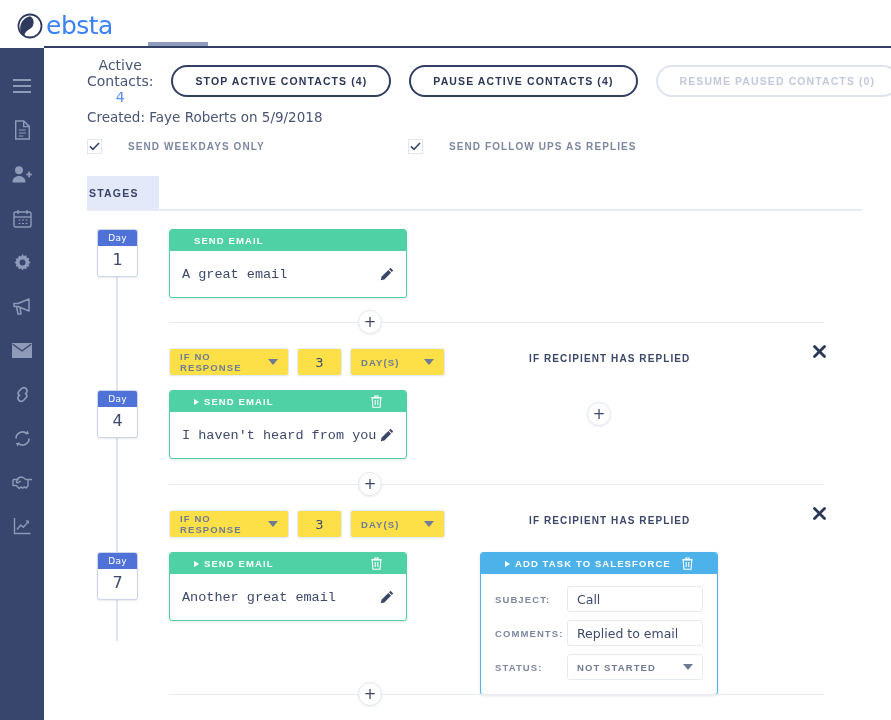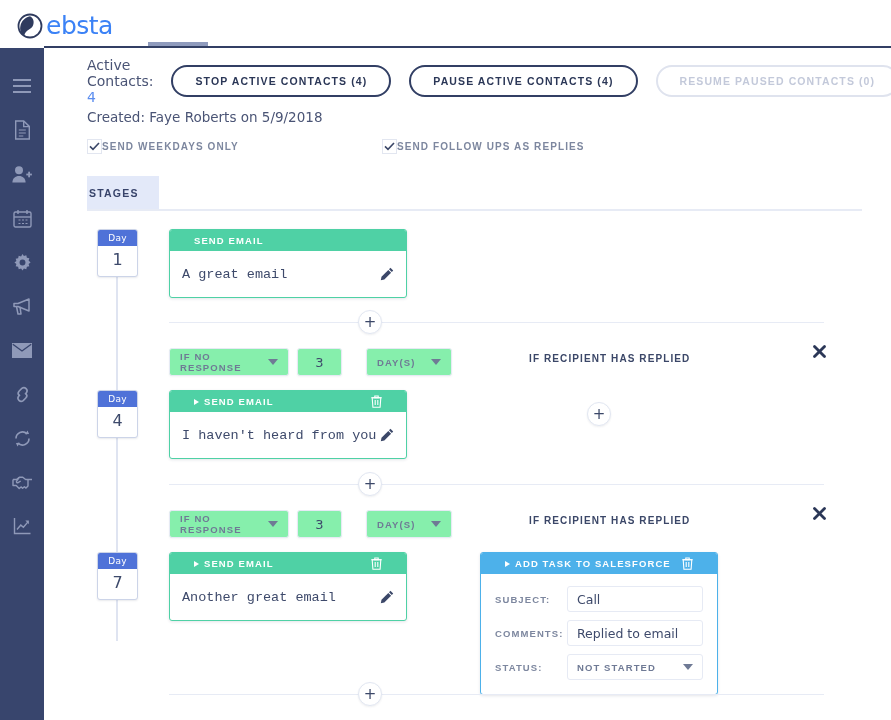--- a/index.html
+++ b/index.html
@@ -54,21 +54,21 @@
 
   
   .main {
     position: absolute; left: 44px; top: 48px;
     width: 847px; height: 672px;
     background: #fff;
     padding: 16px 30px 0 43px;
   }
 
   .row-active {
-    display: flex; align-items: center; gap: 18px; height: 34px;
+    display: flex; align-items: center; gap: 18px; height: 34px; text-align: center;
   }
   .active-label {
     font-size: 14px; color: #4a5475;
     font-family: "DejaVu Sans", sans-serif;
   }
   .active-count { color: #5b8def; }
 
   .pill {
     border: 2px solid #323f64; border-radius: 18px;
     height: 32px; padding: 7px 22px;
@@ -90,21 +90,21 @@
   .checks { margin-top: 14px; display: flex; align-items: center; }
   .check-group { display: flex; align-items: center; }
   .check-group.g2 { margin-left: 143px; }
   .cbox {
     width: 15px; height: 15px; border: 1px solid #e2e6f0;
     background: #fff; display: inline-flex;
     align-items: center; justify-content: center; cursor: pointer;
   }
   .cbox svg { display: block; }
   .check-label {
-    margin-left: 0;
+    margin-left: 26px;
     font-size: 10px; letter-spacing: 1.1px; color: #7d879f;
     font-weight: bold;
   }
 
   
   .tabs {
     margin-top: 22px; display: flex; align-items: flex-end;
     border-bottom: 2px solid #e7ebf5; width: 775px;
   }
   .tab {
@@ -181,33 +181,33 @@
     display: flex; align-items: center; justify-content: center;
     color: #3b4768; font-size: 15px; line-height: 1; cursor: pointer;
     box-shadow: 0 1px 2px rgba(40,50,80,.08);
     font-family: "DejaVu Sans", sans-serif;
   }
 
   
   .cond-row { position: absolute; display: flex; align-items: center; gap: 8px; }
   .ctrl {
     height: 28px; border: 1px solid #e6eaf4; border-radius: 3px;
-    background: #86efac; display: flex; align-items: center;
+    background: #fde047; display: flex; align-items: center;
     font-size: 9.5px; font-weight: bold; letter-spacing: 1.1px;
     color: #6f7a95; padding: 0 10px; cursor: pointer;
     box-shadow: 0 1px 2px rgba(40,50,80,.05);
   }
   .ctrl.sel-wide { width: 120px; justify-content: space-between; }
   .ctrl.num {
     width: 45px; justify-content: center;
     font-size: 13px; font-weight: normal; letter-spacing: 0;
     color: #3e4a6b; cursor: text;
     font-family: "DejaVu Sans", sans-serif;
   }
-  .ctrl.sel-day { width: 86px; justify-content: space-between; margin-left: 16px; }
+  .ctrl.sel-day { width: 95px; justify-content: space-between; }
   .tri-down {
     width: 0; height: 0; margin-left: 8px;
     border-left: 5px solid transparent;
     border-right: 5px solid transparent;
     border-top: 6px solid #6f7a95;
   }
 
   .replied-label {
     position: absolute;
     font-size: 10px; font-weight: bold; letter-spacing: 1.1px;

